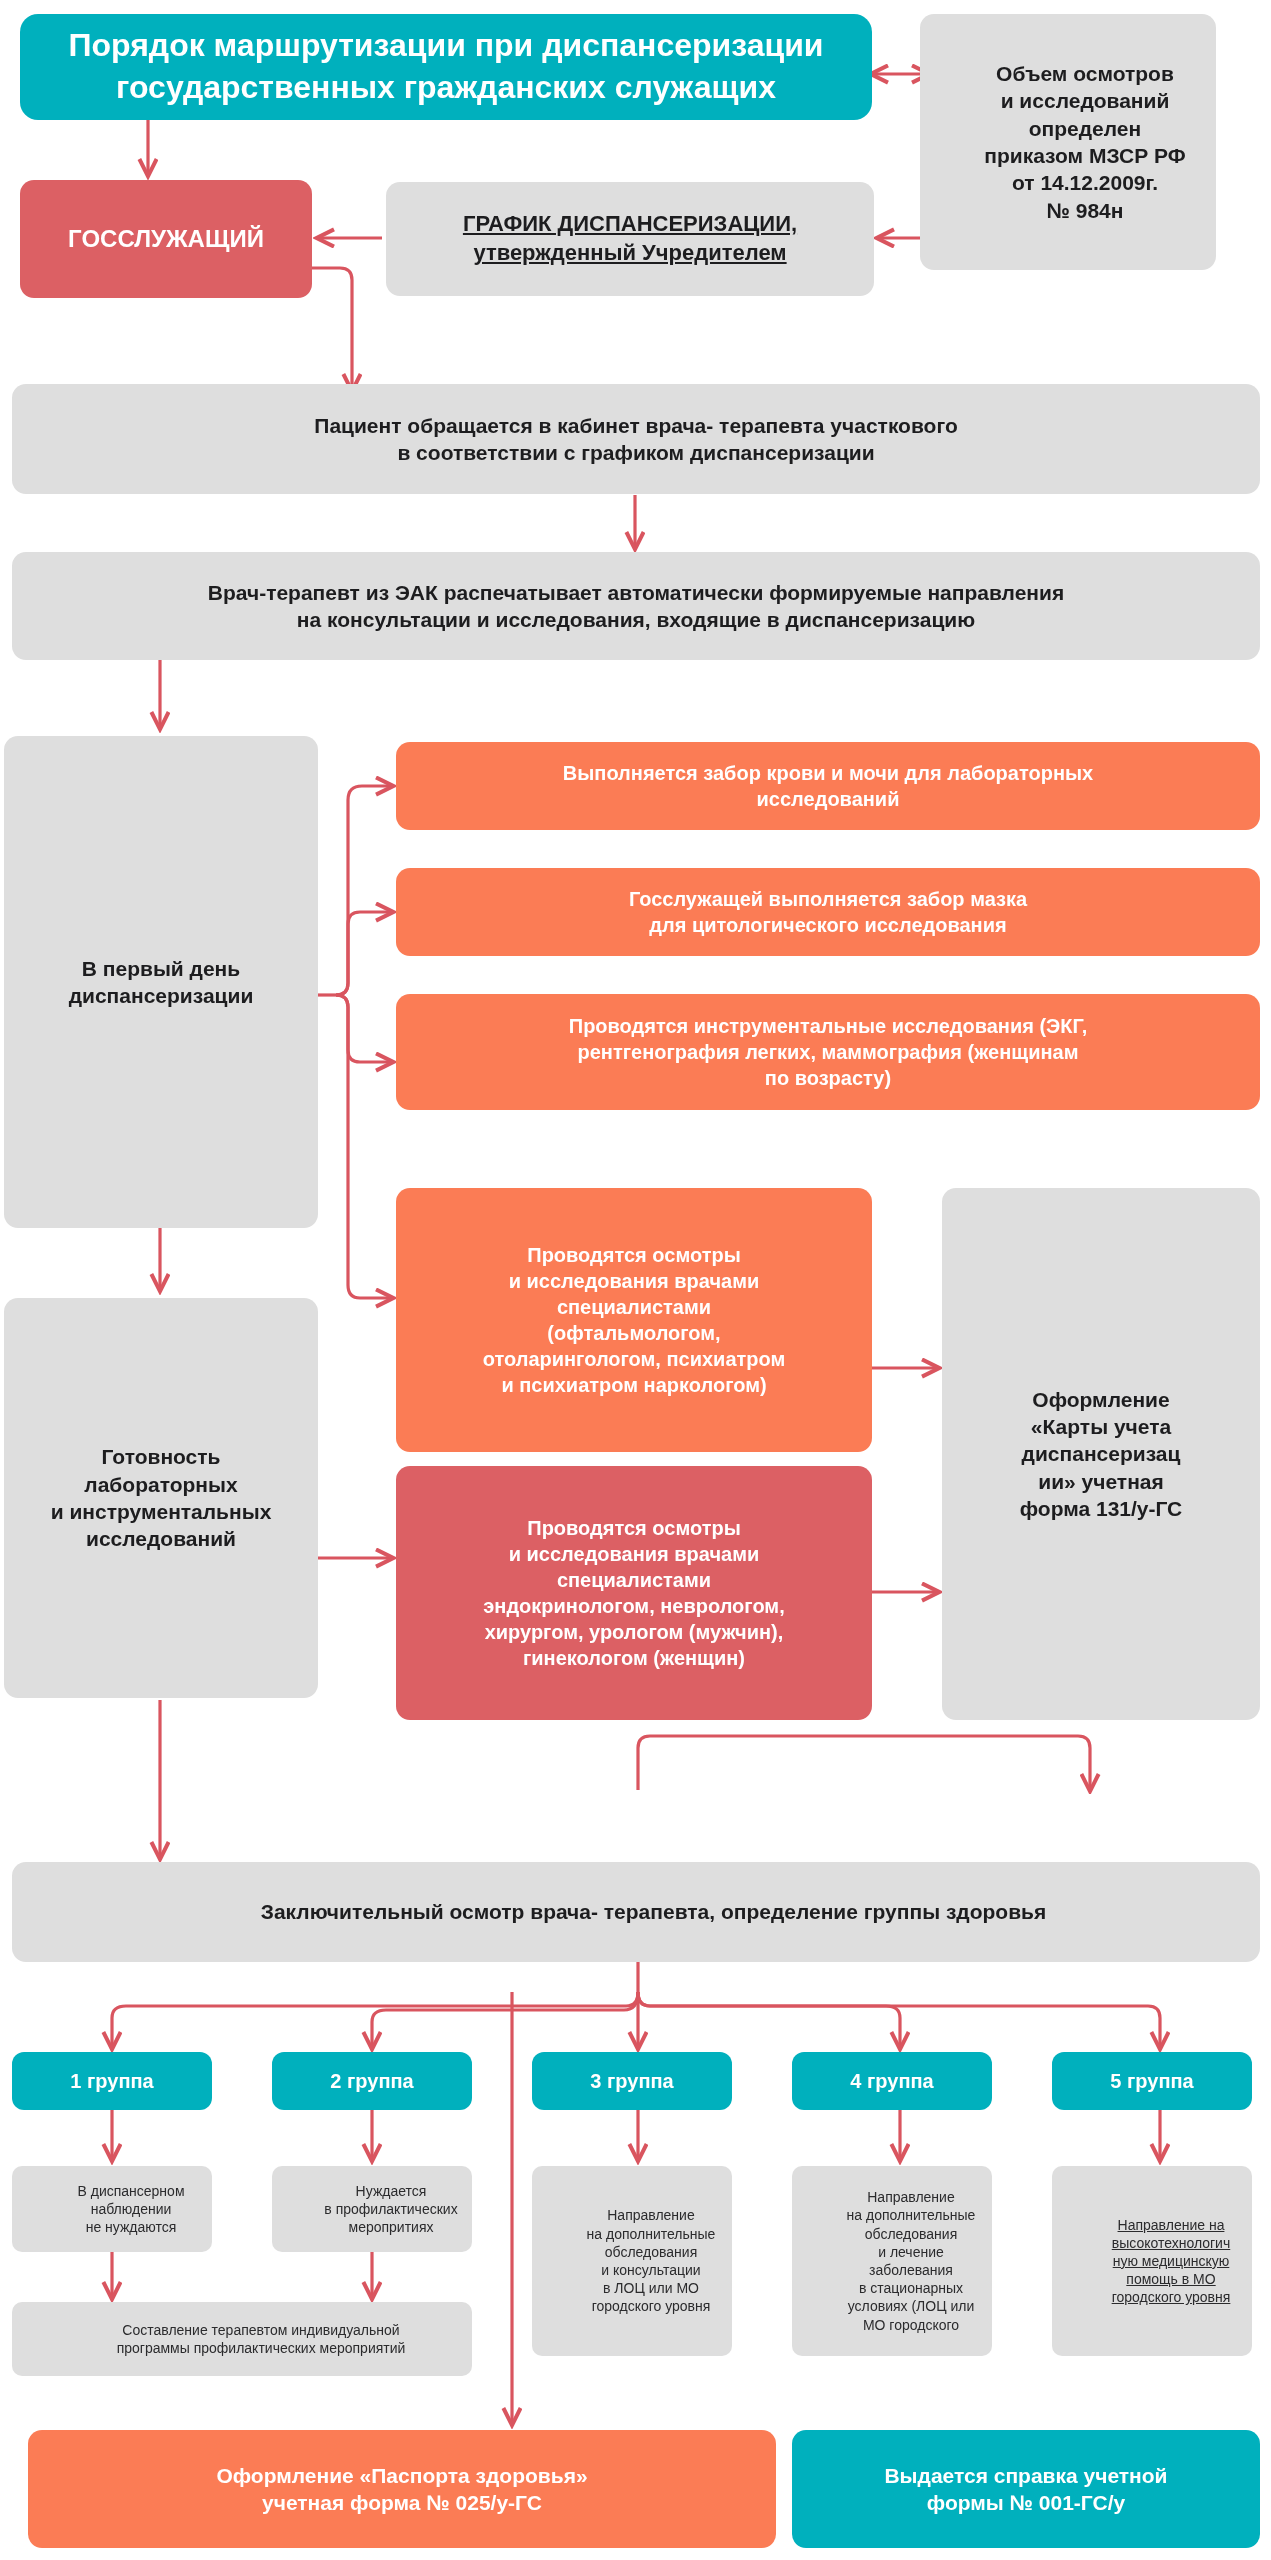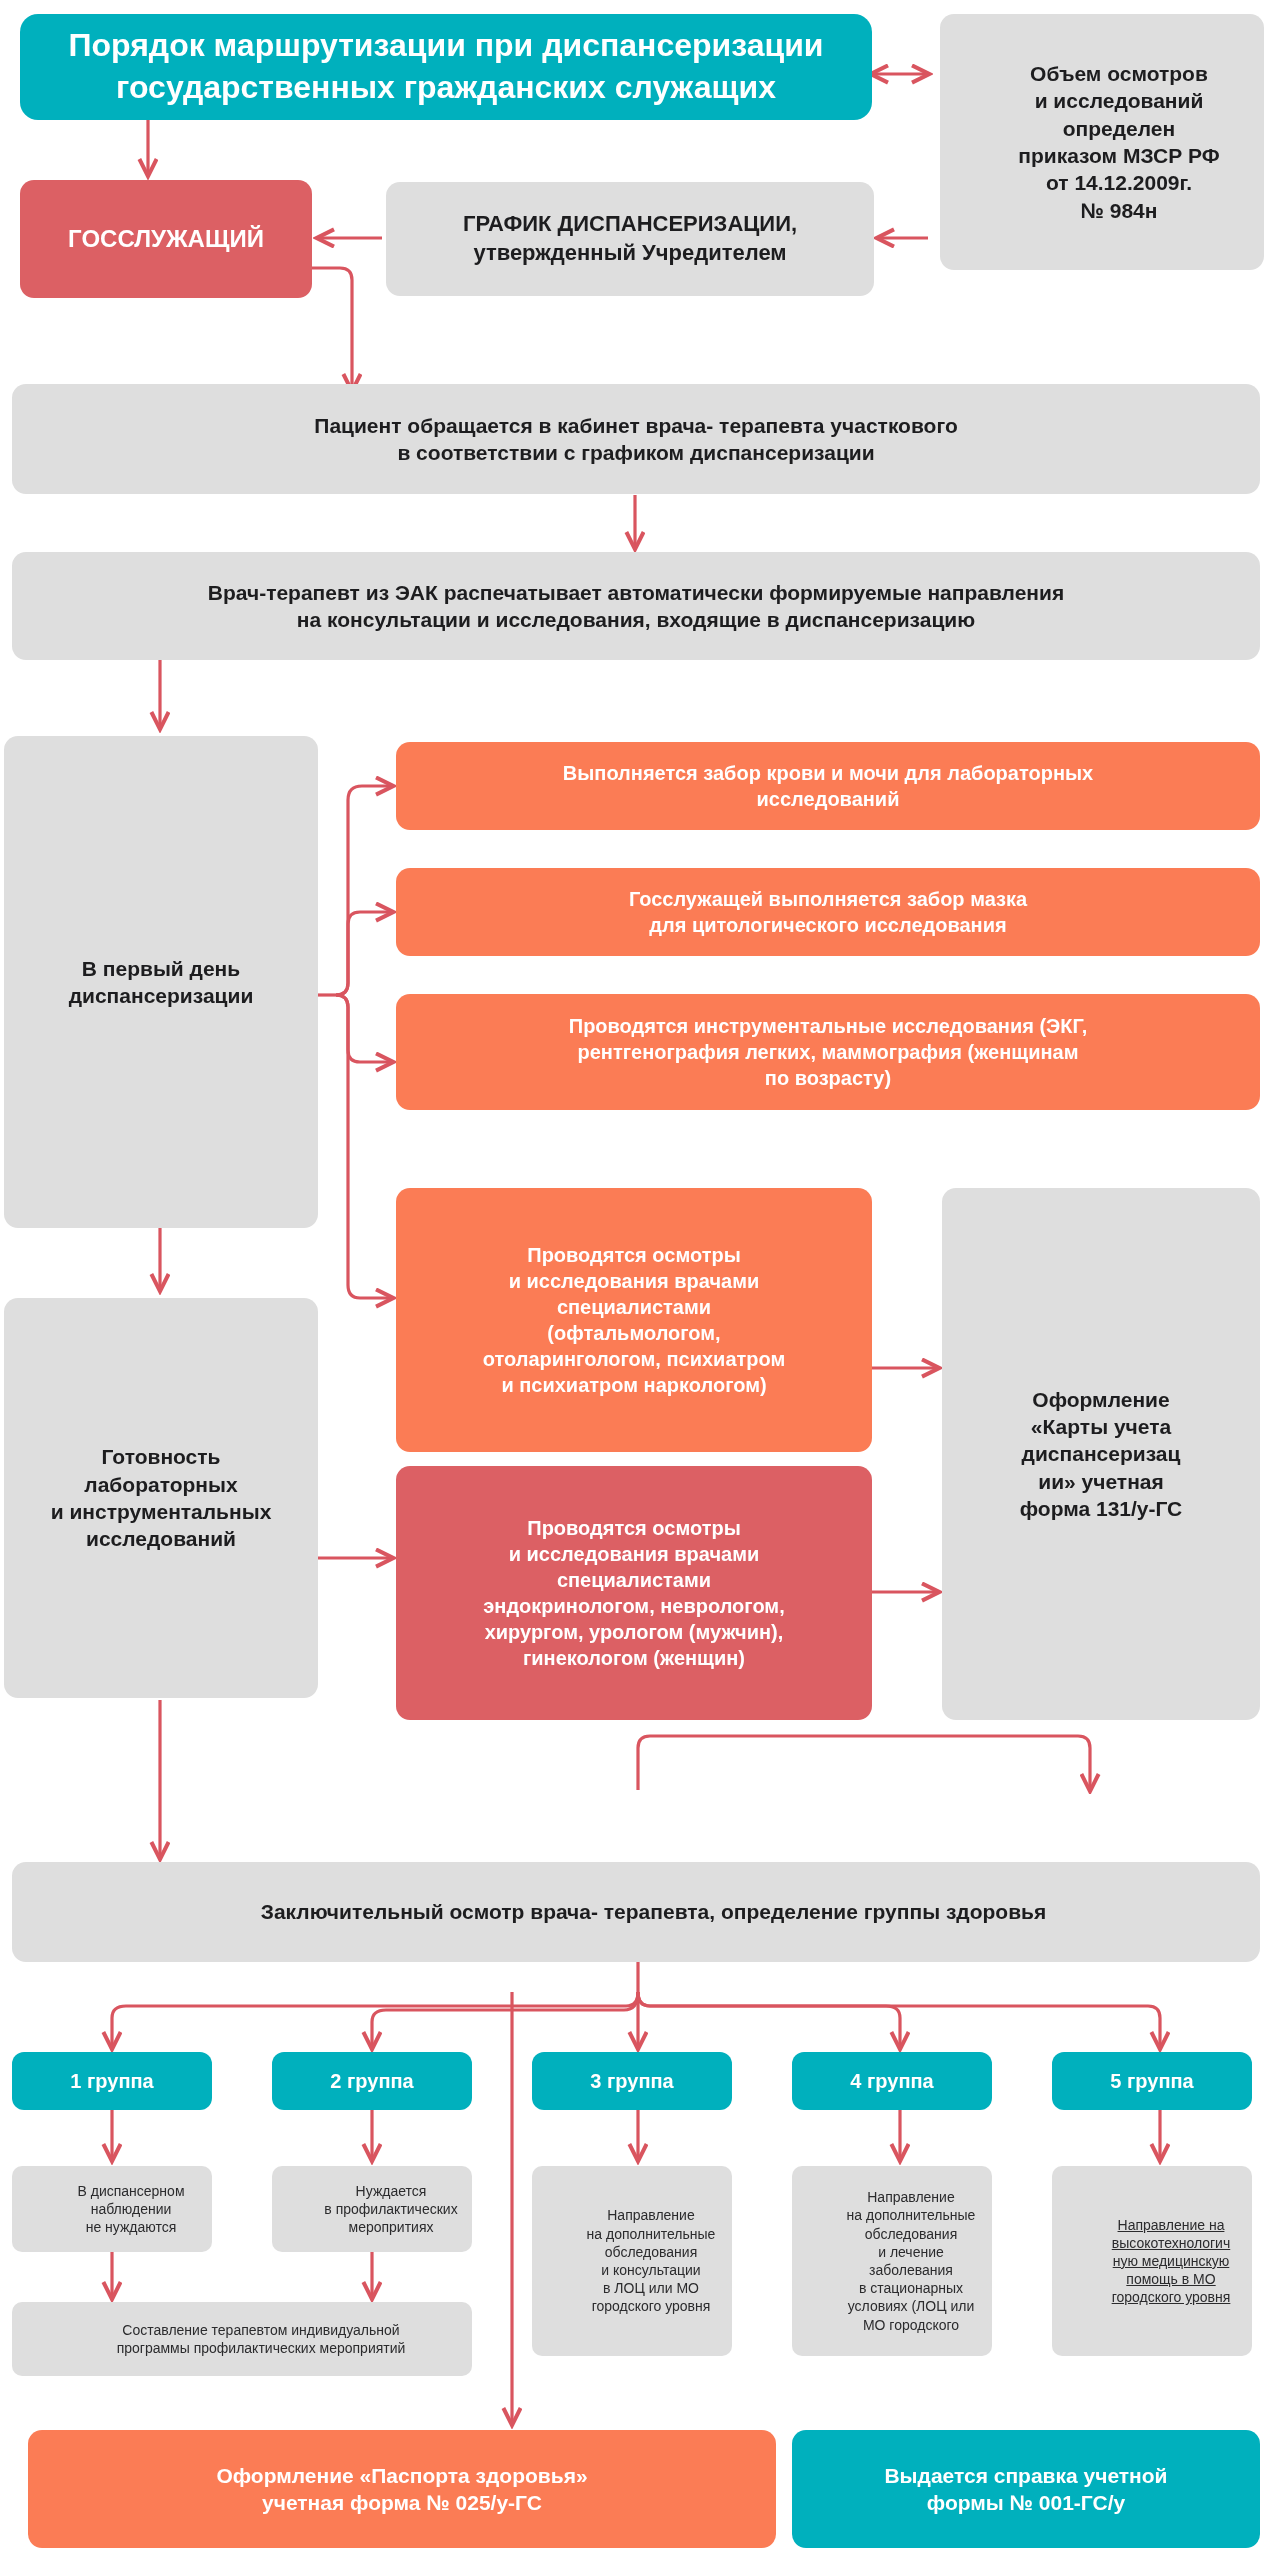--- a/index.html
+++ b/index.html
@@ -101,30 +101,30 @@
     <path class="ar" d="M 638,2108 L 638,2160" marker-end="url(#ah)"></path>
     <path class="ar" d="M 900,2108 L 900,2160" marker-end="url(#ah)"></path>
     <path class="ar" d="M 1160,2108 L 1160,2160" marker-end="url(#ah)"></path>
 
     <path class="ar" d="M 512,1992 L 512,2424" marker-end="url(#ah)"></path>
   </svg>
 
   <div class="box teal" style="left:20px; top:14px; width:852px; height:106px; font-size:32px; border-radius:18px;">Порядок маршрутизации при диспансеризации
 государственных гражданских служащих</div>
 
-  <div class="box gray" style="left:940px; top:14px; width:324px; height:256px; font-size:21px;padding-left:44px;">Объем осмотров
+  <div class="box gray" style="left:920px; top:14px; width:296px; height:256px; font-size:21px;padding-left:44px;">Объем осмотров
 и исследований
 определен
 приказом МЗСР РФ
 от 14.12.2009г.
 № 984н</div>
 
   <div class="box rose" style="left:20px; top:180px; width:292px; height:118px; font-size:24px;">ГОССЛУЖАЩИЙ</div>
 
-  <div class="box gray" style="left:386px; top:182px; width:488px; height:114px; font-size:22px;">ГРАФИК ДИСПАНСЕРИЗАЦИИ,
+  <div class="box gray" style="left:386px; top:182px; width:488px; height:114px; font-size:22px;text-decoration:underline;">ГРАФИК ДИСПАНСЕРИЗАЦИИ,
 утвержденный Учредителем</div>
 
   <div class="box gray" style="left:12px; top:384px; width:1248px; height:110px; font-size:21px;">Пациент обращается в кабинет врача- терапевта участкового
 в соответствии с графиком диспансеризации</div>
 
   <div class="box gray" style="left:12px; top:552px; width:1248px; height:108px; font-size:21px;">Врач-терапевт из ЭАК распечатывает автоматически формируемые направления
 на консультации и исследования, входящие в диспансеризацию</div>
 
   <div class="box gray" style="left:4px; top:736px; width:314px; height:492px; font-size:21px;">В первый день
 диспансеризации</div>

